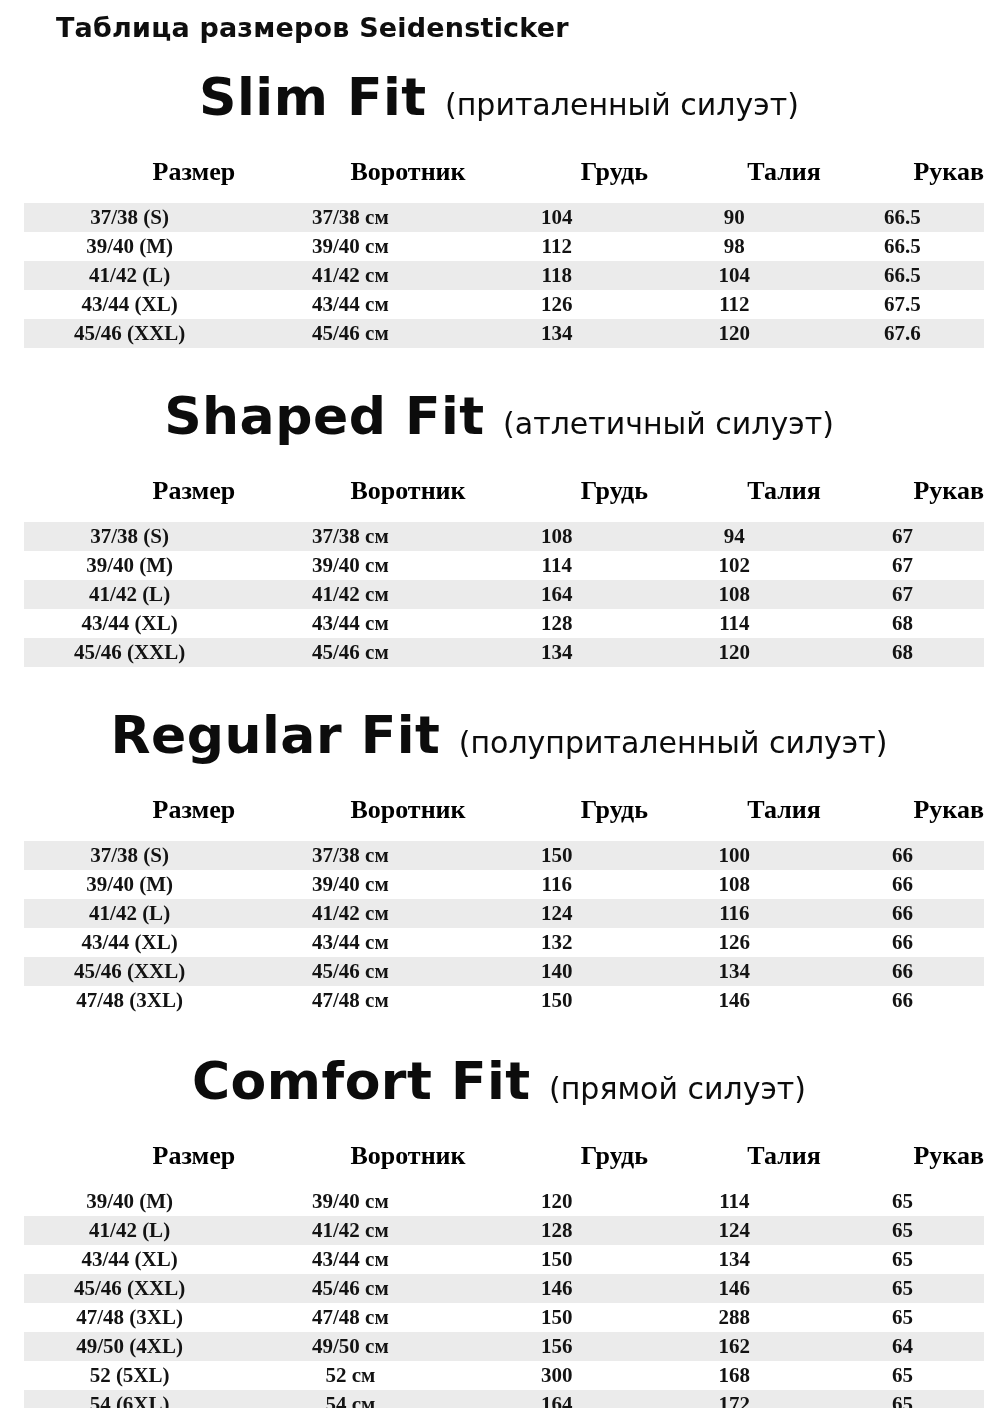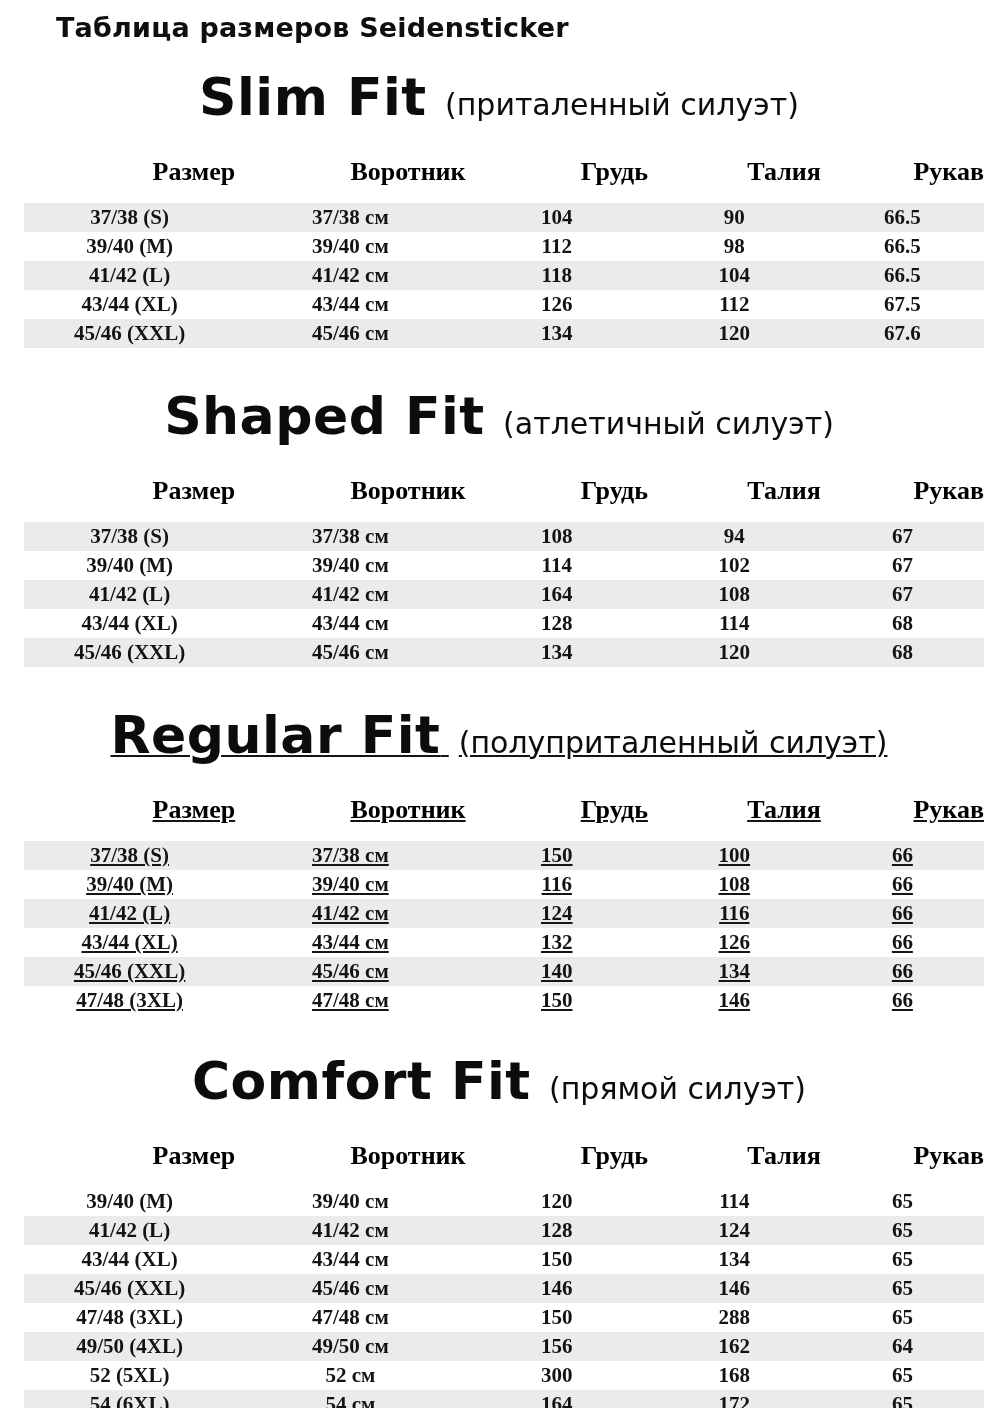--- a/index.html
+++ b/index.html
@@ -21,21 +21,21 @@
     font-size: 27px;
     color: #0f0f0f;
     margin: 12px 0 12px 56px;
     letter-spacing: 0.2px;
   }
   .fit-section {
     margin-top: 30px;
   }
   .fit-section.s0 { margin-top: 24px; }
   .fit-section.s1 { margin-top: 38px; }
-  .fit-section.s2 { margin-top: 38px; text-decoration: underline; }
+  .fit-section.s2 { margin-top: 38px; }
   .fit-section.s3 { margin-top: 36px; }
   .sec-title {
     margin: 0;
     text-align: center;
     font-family: "DejaVu Sans", "Liberation Sans", sans-serif;
     color: #0c0c0c;
     line-height: 60px;
   }
   .fit-name {
     font-size: 52px;

